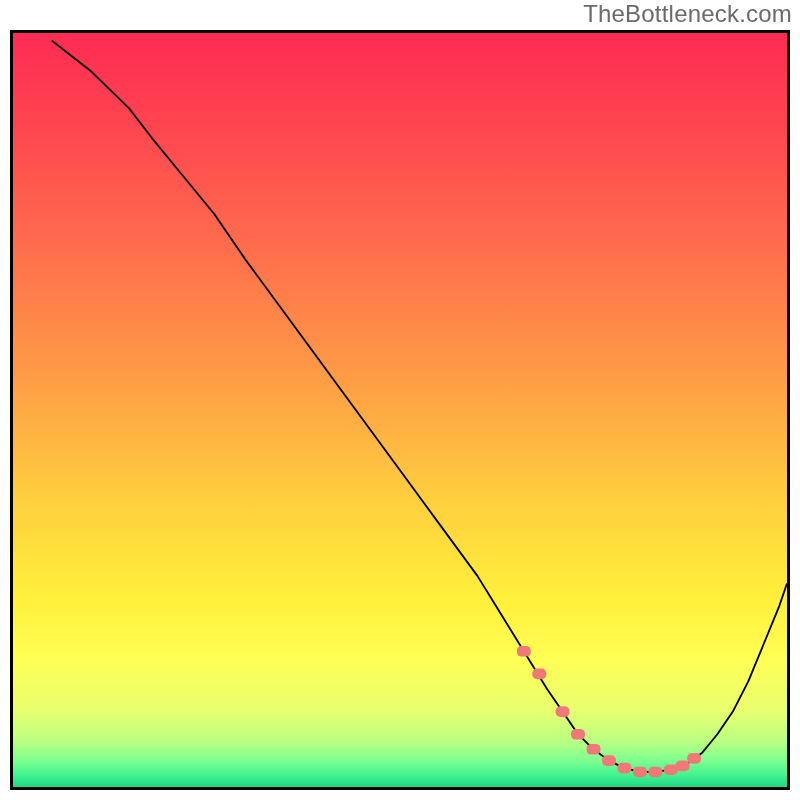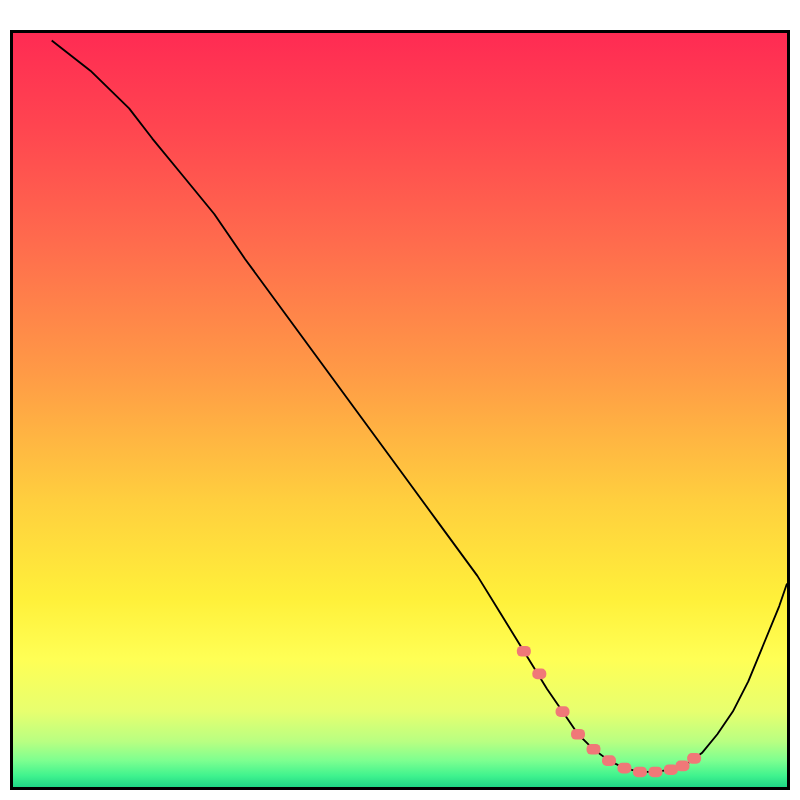--- a/index.html
+++ b/index.html
@@ -46,20 +46,21 @@
     stroke-linejoin: round;
   }
   .marker {
     fill: #f07878;
   }
 </style>
 </head>
 <body>
 <div class="outer">
 
+  <div class="watermark">TheBottleneck.com</div>
 
   <div class="plot-wrap">
     <svg class="plot" viewBox="0 0 1000 1000" preserveAspectRatio="none">
       <defs>
 
         <linearGradient id="bg-grad" x1="0" y1="0" x2="0" y2="1">
           <stop offset="0" stop-color="#ff2b53"></stop>
           <stop offset="0.12" stop-color="#ff4450"></stop>
           <stop offset="0.28" stop-color="#ff6c4d"></stop>
           <stop offset="0.45" stop-color="#ff9a46"></stop>

